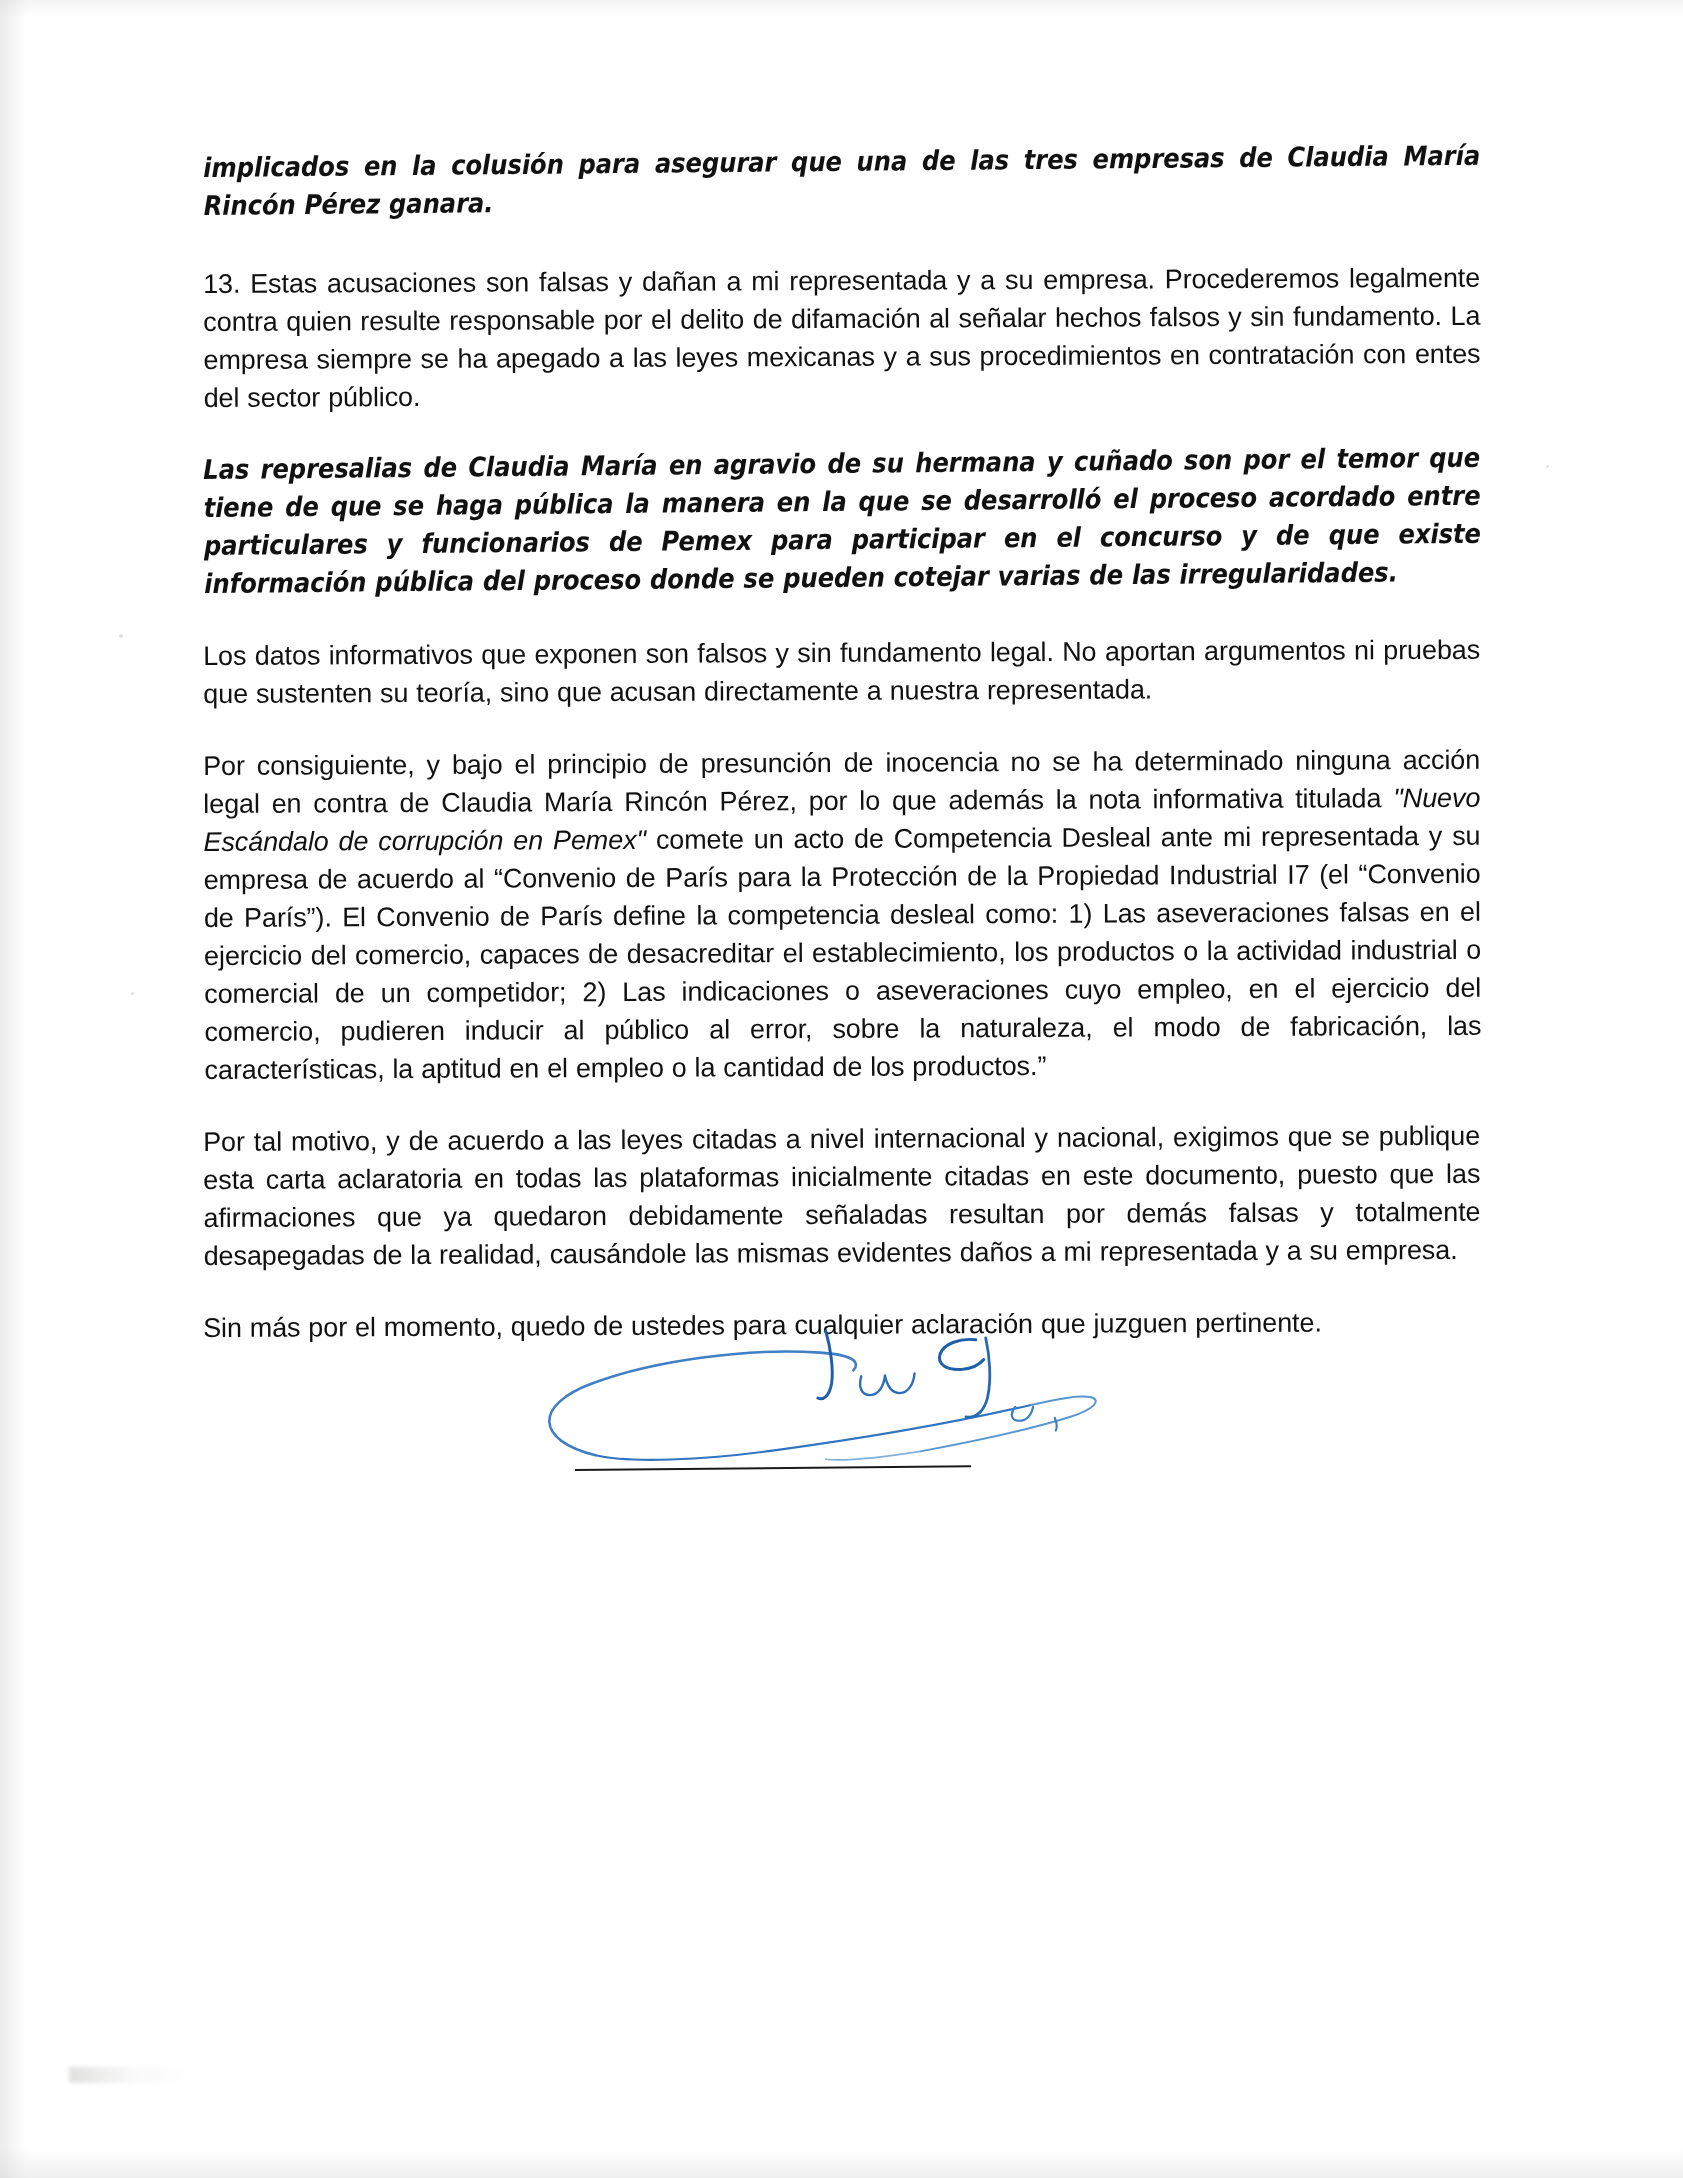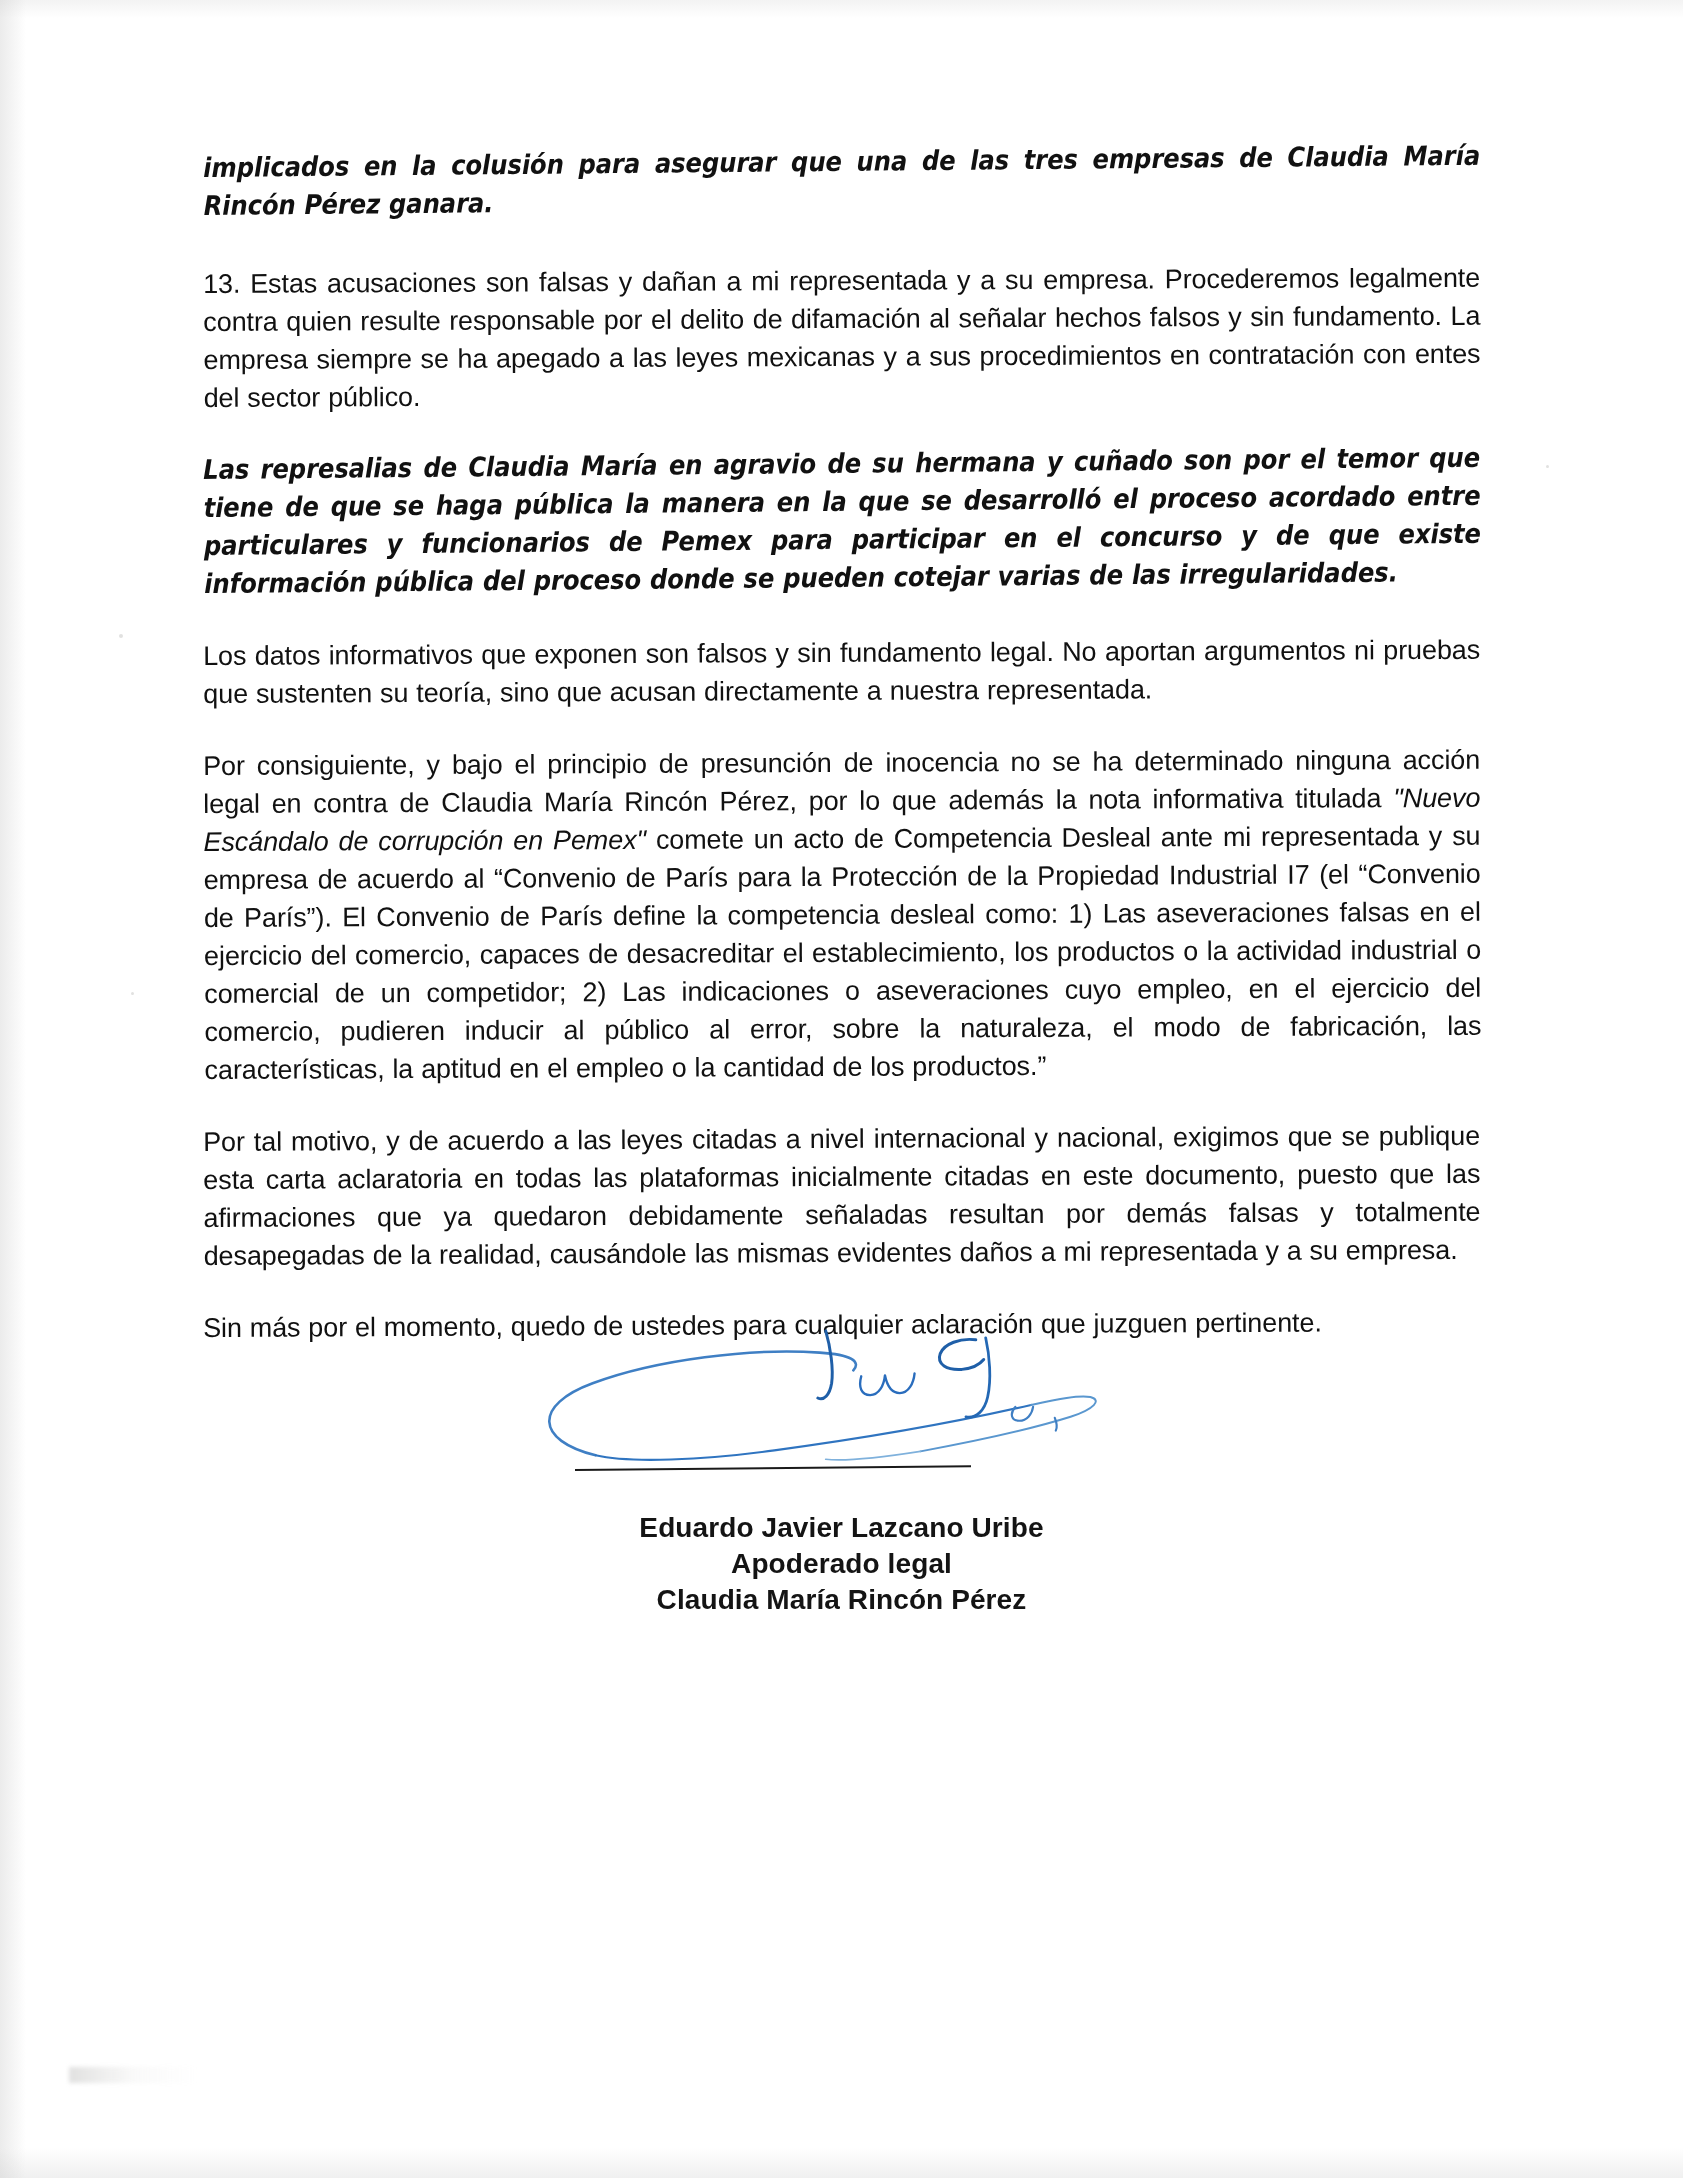--- a/index.html
+++ b/index.html
@@ -186,20 +186,15 @@
         <path d="M556 18 C 540 16, 524 22, 520 32 C 516 43, 527 49, 542 48 C 552 47, 560 43, 564 38" stroke-width="3.0" stroke="#1f5fa8"></path>
         <path d="M566 16 C 570 34, 572 58, 568 76 C 565 90, 556 98, 546 96" stroke-width="2.8" stroke="#2468b4"></path>
 
         <path d="M596 86 C 590 93, 592 100, 600 100 C 608 100, 613 93, 614 86" stroke-width="2.2" stroke="#3f7fc4"></path>
         <path d="M636 97 C 638 102, 639 106, 637 110" stroke-width="2.2" stroke="#3f7fc4"></path>
       </g>
     </svg>
     <div class="sig-rule"></div>
   </div>
 
-  <div class="sig-names">
-    <div class="line">Eduardo Javier Lazcano Uribe</div>
-    <div class="line">Apoderado legal</div>
-    <div class="line">Claudia María Rincón Pérez</div>
-  </div>
 
 </div>
 
 
 </body></html>

